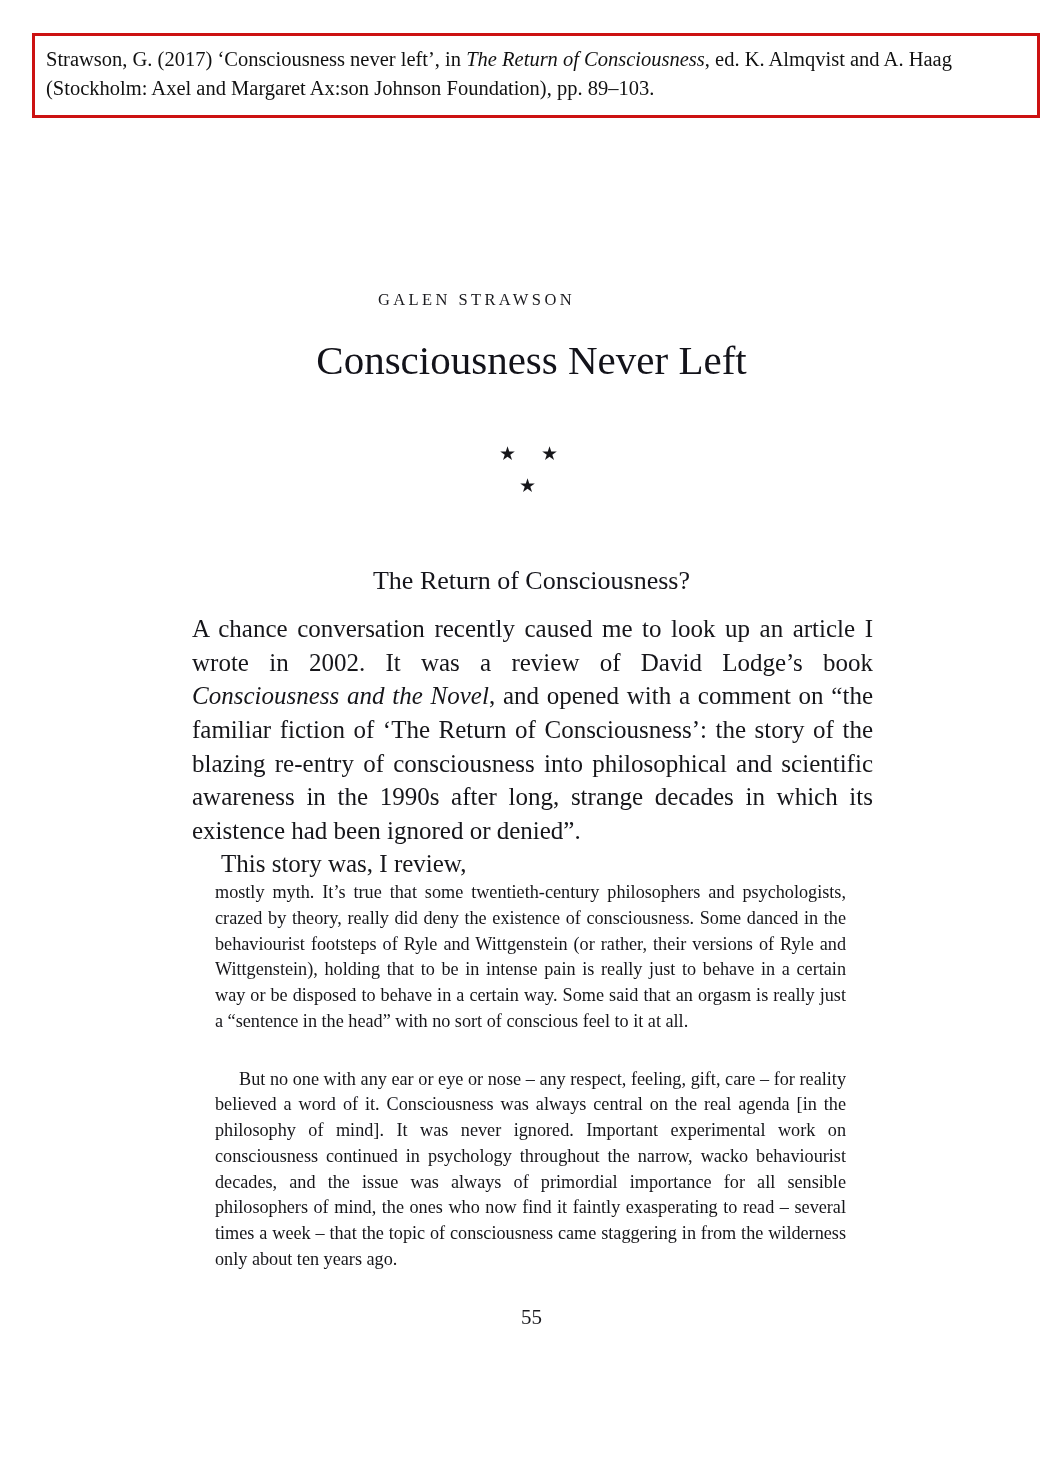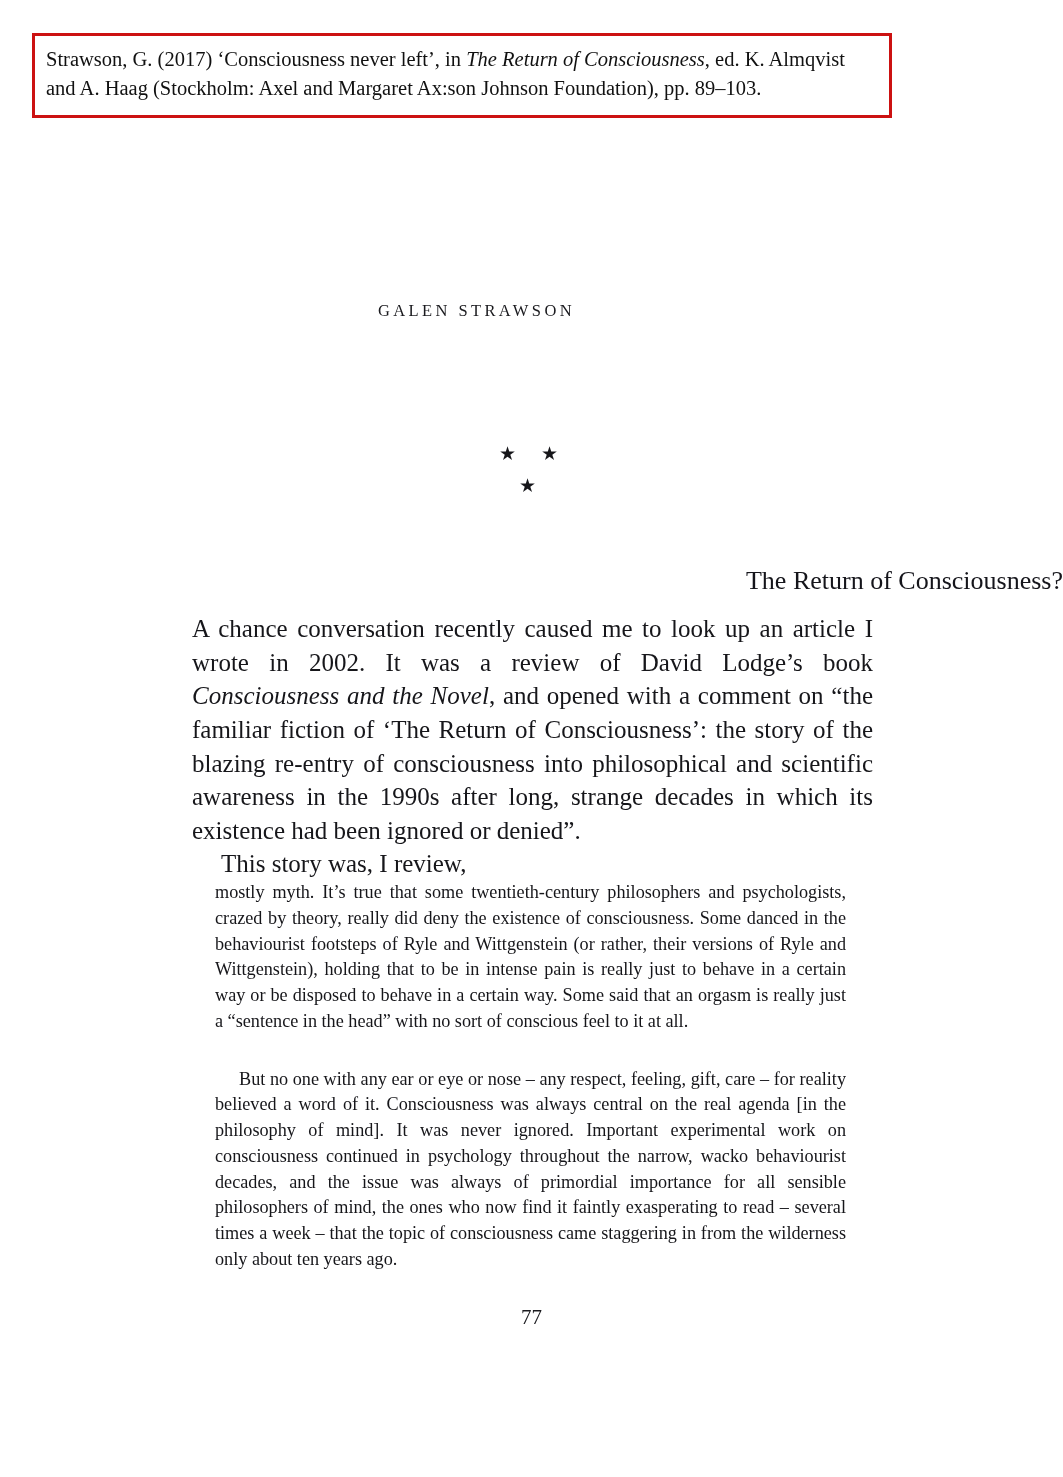--- a/index.html
+++ b/index.html
@@ -15,21 +15,21 @@
     font-family: "Liberation Serif", "DejaVu Serif", serif;
     color: #16161a;
     overflow: hidden;
   }
 
   
   .citation-box {
     position: absolute;
     left: 32px;
     top: 33px;
-    width: 860px;
+    width: 1008px;
     box-sizing: border-box;
     border: 3px solid #cc1111;
     background: #ffffff;
     padding: 9px 11px 12px 11px;
   }
   .citation-text {
     font-family: "Liberation Serif", "DejaVu Serif", serif;
     font-size: 20.5px;
     line-height: 1.42;
     color: #111111;
@@ -45,21 +45,21 @@
     position: absolute;
     left: 0;
     top: 0;
     width: 1063px;
     height: 1477px;
   }
 
   .author-line {
     position: absolute;
     left: 0;
-    top: 301px;
+    top: 290px;
     width: 953px;
     text-align: center;
     font-size: 16.5px;
     letter-spacing: 3.4px;
     font-variant: small-caps;
     text-transform: uppercase;
     color: #1a1a1e;
   }
 
   .article-title {
@@ -92,21 +92,21 @@
   .ornament .star-left  { left: 499px; top: 4px; }
   .ornament .star-right { left: 541px; top: 4px; }
   .ornament .star-bottom{ left: 519px; top: 36px; }
 
   
   .section-heading {
     position: absolute;
     left: 0;
     top: 566px;
     width: 1063px;
-    text-align: right;
+    text-align: center;
     font-size: 26px;
     font-weight: 400;
     color: #15151b;
     margin: 0;
   }
 
   
   .body-col {
     position: absolute;
     left: 192px;
@@ -163,34 +163,35 @@
 
 <div class="page">
 
   <div class="citation-box">
     <p class="citation-text"><span>Strawson, G. (2017) ‘Consciousness never left’, in </span><span class="ital">The Return of Consciousness</span><span>, ed. K. Almqvist</span>
       <span>and A. Haag (Stockholm: Axel and Margaret Ax:son Johnson Foundation), pp. 89–103.</span></p>
   </div>
 
   <div class="author-line">Galen Strawson</div>
 
+  <h1 class="article-title">Consciousness Never Left</h1>
 
   <div class="ornament">
     <span class="star star-left">★</span>
     <span class="star star-right">★</span>
     <span class="star star-bottom">★</span>
   </div>
 
   <h2 class="section-heading">The Return of Consciousness?</h2>
 
   <div class="body-col">
     <p class="body-para"><span>A chance conversation recently caused me to look up an article I wrote in 2002. It was a review of David Lodge’s book </span><span class="ital">Consciousness and the Novel</span><span>, and opened with a comment on “the familiar fiction of ‘The Return of Consciousness’: the story of the blazing re-entry of consciousness into philosophical and scientific awareness in the 1990s after long, strange decades in which its existence had been ignored or denied”.</span></p>
     <p class="body-para indent">This story was, I review,</p>
   </div>
 
   <div class="quote-block">
     <p class="quote-para">mostly myth. It’s true that some twentieth-century philosophers and psychologists, crazed by theory, really did deny the existence of consciousness. Some danced in the behaviourist footsteps of Ryle and Wittgenstein (or rather, their versions of Ryle and Wittgenstein), holding that to be in intense pain is really just to behave in a certain way or be disposed to behave in a certain way. Some said that an orgasm is really just a “sentence in the head” with no sort of conscious feel to it at all.</p>
     <p class="quote-para indent">But no one with any ear or eye or nose – any respect, feeling, gift, care – for reality believed a word of it. Consciousness was always central on the real agenda [in the philosophy of mind]. It was never ignored. Important experimental work on consciousness continued in psychology throughout the narrow, wacko behaviourist decades, and the issue was always of primordial importance for all sensible philosophers of mind, the ones who now find it faintly exasperating to read – several times a week – that the topic of consciousness came staggering in from the wilderness only about ten years ago.</p>
   </div>
 
-  <div class="folio">77</div>
+  <div class="folio">55</div>
 
 </div>
 
 </body></html>

